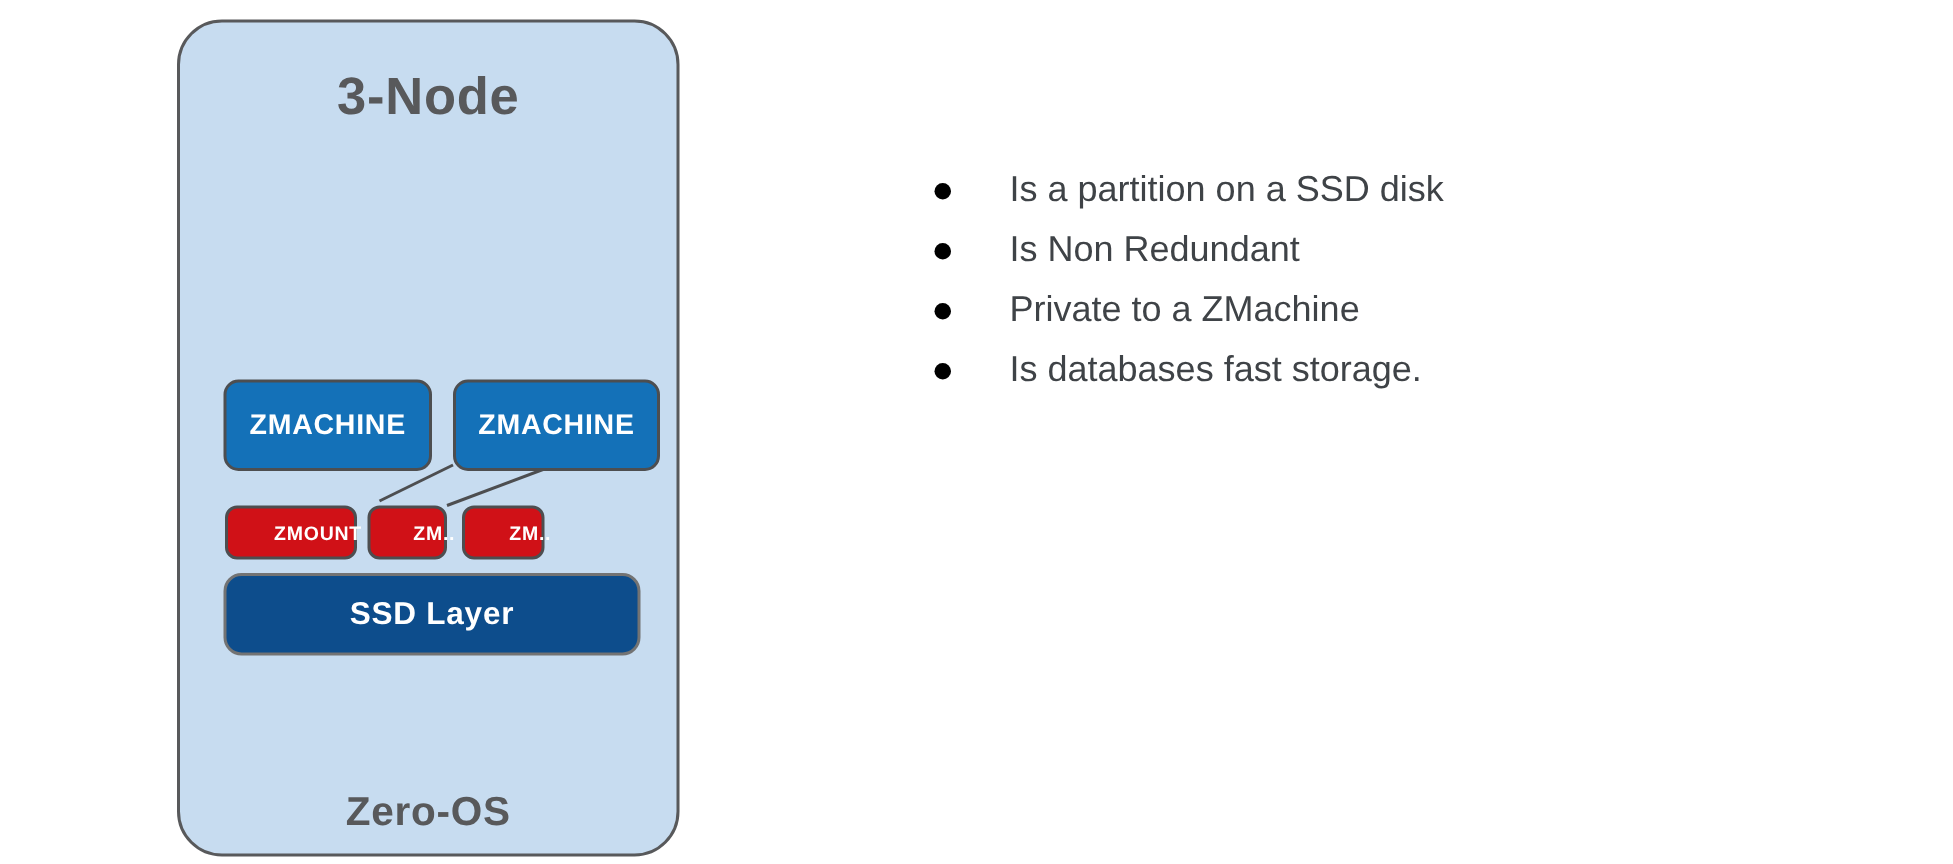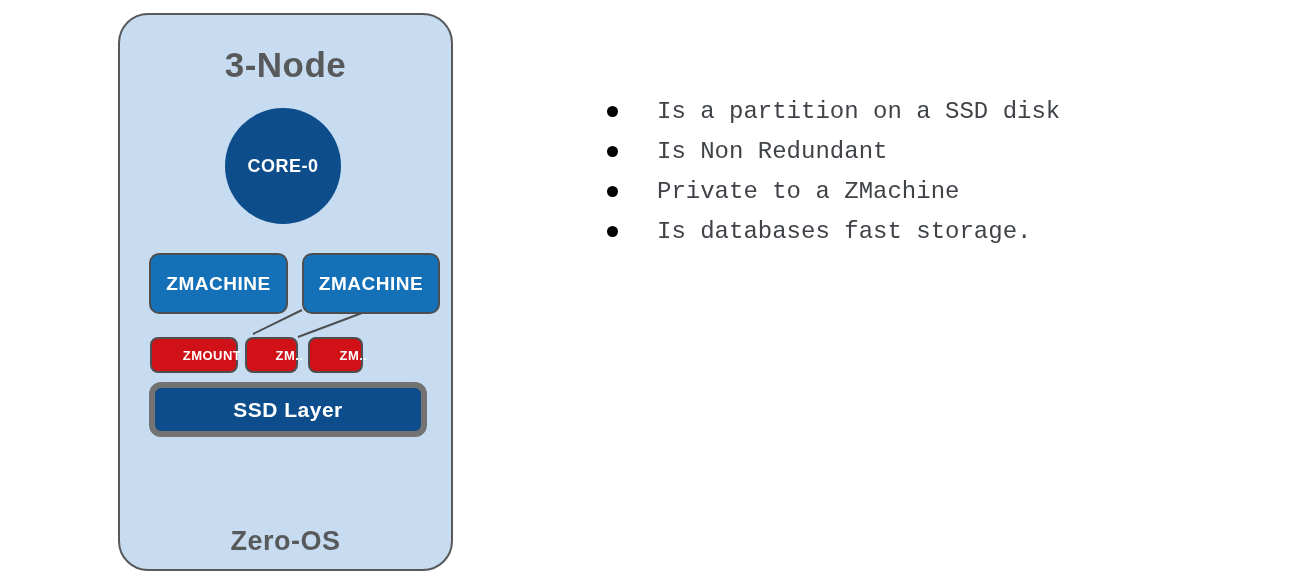--- a/index.html
+++ b/index.html
@@ -105,21 +105,21 @@
   .zmt2 { left: 125px; width: 53px; }
   .zmt3 { left: 188px; width: 55px; }
 
   .ssd-layer {
     position: absolute;
     left: 29px;
     top: 367px;
     width: 278px;
     height: 55px;
     background: #0d4d8c;
-    border: 6px solid #737373;
+    border: 2px solid #737373;
     border-radius: 12px;
     box-sizing: border-box;
     display: flex;
     align-items: center;
     justify-content: center;
     color: #ffffff;
     font-weight: 700;
     font-size: 21px;
     letter-spacing: 0.5px;
   }
@@ -134,25 +134,24 @@
     font-weight: 700;
     color: #58595b;
     letter-spacing: 0.5px;
   }
 
   
   .bullets {
     position: absolute;
     left: 600px;
     top: 91px;
-    margin: 0;
+    margin: 16px;
     padding: 0;
     list-style: none;
     width: 560px;
-    font-family: Liberation Mono, monospace;
   }
   .bullets li {
     display: flex;
     align-items: center;
     height: 40px;
   }
   .bullet-dot {
     flex: 0 0 auto;
     width: 11px;
     height: 11px;
@@ -170,23 +169,20 @@
 </style>
 </head>
 <body>
 
 <div class="stage">
 
   <div class="node-box">
 
     <div class="node-title">3-Node</div>
 
-    <div class="core-circle">
-      <span>CORE-0</span>
-    </div>
 
     <svg class="connectors" viewBox="0 0 331 554">
       <line x1="182" y1="295" x2="133" y2="319" stroke="#4d4e50" stroke-width="2"></line>
       <line x1="250" y1="295" x2="178" y2="322" stroke="#4d4e50" stroke-width="2"></line>
     </svg>
 
     <div class="zmachine zm1">
       <span>ZMACHINE</span>
     </div>
     <div class="zmachine zm2">

